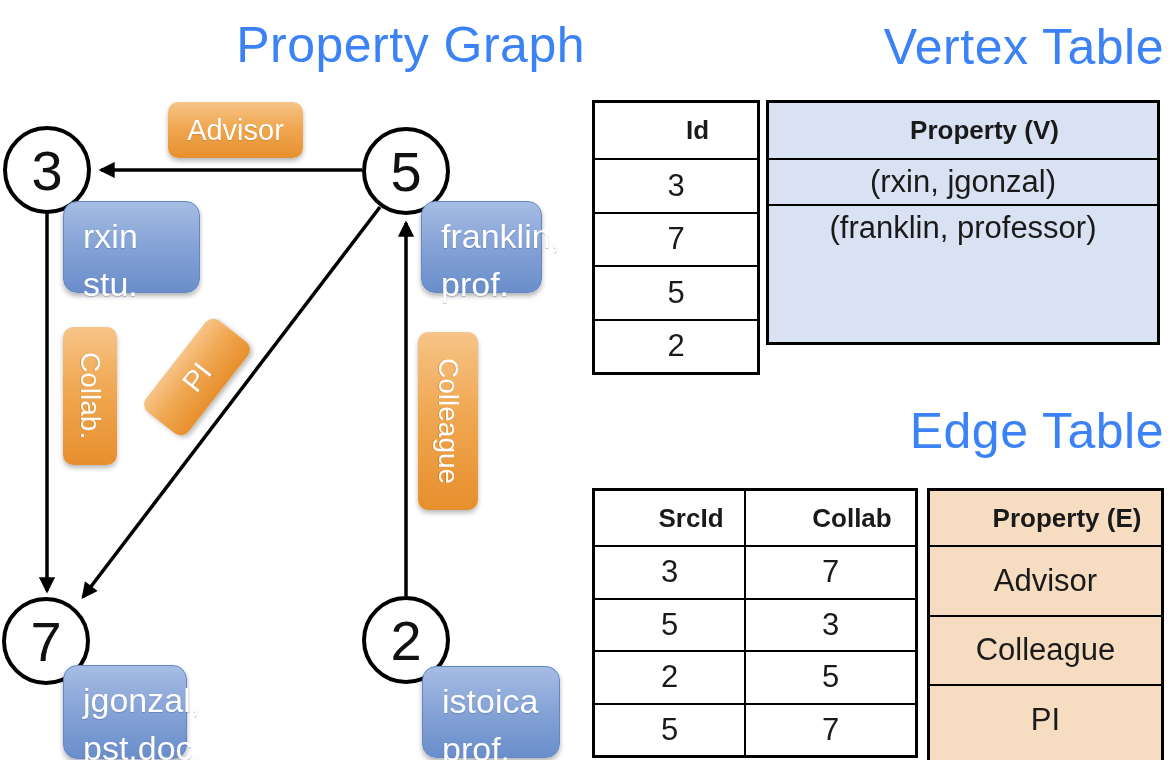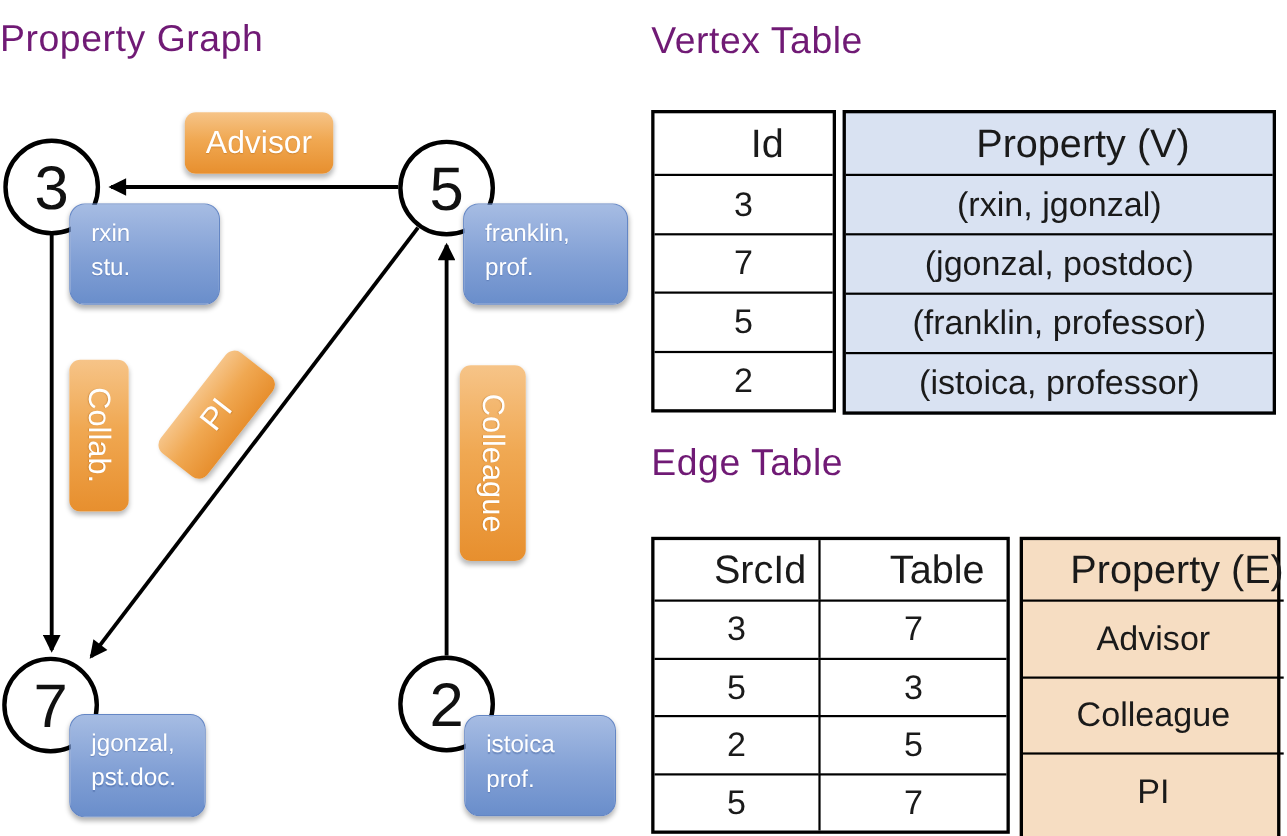--- a/index.html
+++ b/index.html
@@ -1,22 +1,22 @@
 <!DOCTYPE html>
 <html><head>
 <meta charset="utf-8">
 <style>
   html,body { margin:0; padding:0; background:#ffffff; }
   .canvas {
     position:relative; width:1170px; height:760px; background:#ffffff;
     font-family:"Liberation Sans", sans-serif; overflow:hidden; color:#1a1a1a;
   }
   .panel-title {
-    position:absolute; color:#701a75; font-size:34px; font-weight:400;
-    text-align:left; white-space:nowrap; letter-spacing:0.5px;
+    position:absolute; color:#3b82f6; font-size:50px; font-weight:400;
+    text-align:right; white-space:nowrap; letter-spacing:0.5px;
   }
   #graph-title  { left:0px;   top:16px;  width:585px; }
   #vertex-title { left:592px; top:18px;  width:572px; }
   #edge-title   { left:592px; top:402px; width:572px; }
 
   
   svg.graph-svg { position:absolute; left:0; top:0; }
   .node-num { font-size:56px; fill:#111; font-family:"Liberation Sans", sans-serif; }
 
   .olabel {
@@ -29,44 +29,45 @@
   .olabel .vtext { writing-mode:vertical-rl; }
   #advisor-label   { left:168px; top:102px; width:135px; height:56px; }
   #collab-label    { left:63px;  top:327px; width:54px;  height:138px; font-size:28px; }
   #colleague-label { left:418px; top:332px; width:60px;  height:178px; font-size:28px; }
   #pi-label        { left:139px; top:350px; width:116px; height:54px; transform:rotate(-52deg); }
 
   .blabel {
     position:absolute; border-radius:14px; color:#fff; box-sizing:border-box;
     background:linear-gradient(180deg,#A6BCE3 0%,#82A0D5 55%,#6A8ECB 100%);
     border:1px solid #6486C4; box-shadow:0 3px 5px rgba(0,0,0,0.3);
-    padding:10px 0 0 19px; font-size:22px; line-height:1.42;
+    padding:10px 0 0 19px; font-size:34px; line-height:1.42;
     text-shadow:0 1px 1px rgba(60,90,150,0.4);
+    margin-top:16px;
   }
   #rxin-label     { left:63px;  top:185px; width:137px; height:92px; }
-  #franklin-label { left:421px; top:185px; width:150px; height:92px; }
+  #franklin-label { left:421px; top:185px; width:121px; height:92px; }
   #jgonzal-label  { left:63px;  top:649px; width:124px; height:94px; }
   #istoica-label  { left:422px; top:650px; width:138px; height:92px; }
 
   
   .tbl {
     position:absolute; box-sizing:border-box; border:3px solid #000;
     display:grid; background:#fff;
   }
   .tbl .cell {
     display:flex; align-items:center; justify-content:center;
     font-size:31px; white-space:nowrap;
   }
-  .tbl .hdr { font-weight:normal; font-size:36px;padding-left:43px; }
+  .tbl .hdr { font-weight:bold; font-size:26px;padding-left:43px; }
   .tbl .rt  { border-top:2.5px solid #000; }
   .tbl .rl  { border-left:2.5px solid #000; }
 
   #vt-id   { left:592px; top:100px; width:168px; height:275px;
              grid-template-rows:55px repeat(4,1fr); }
-  #vt-prop { left:766px; top:100px; width:394px; height:277px;
+  #vt-prop { left:766px; top:100px; width:394px; height:245px;
              grid-template-rows:55px repeat(4,1fr); background:#D9E2F2; }
   #et-ids  { left:592px; top:488px; width:326px; height:270px;
              grid-template-columns:149px 1fr; grid-template-rows:54px repeat(4,1fr); }
   #et-prop { left:927px; top:488px; width:237px; height:338px;
              grid-template-rows:54px repeat(4,1fr); background:#F6DDC2; }
 </style>
 </head>
 <body>
 
 <div class="canvas">
@@ -132,30 +133,28 @@
     <div class="cell hdr">Id</div>
     <div class="cell rt">3</div>
     <div class="cell rt">7</div>
     <div class="cell rt">5</div>
     <div class="cell rt">2</div>
   </div>
 
   <div id="vt-prop" class="tbl">
     <div class="cell hdr">Property (V)</div>
     <div class="cell rt">(rxin, jgonzal)</div>
-    <div class="cell rt">(jgonzal, postdoc)</div>
     <div class="cell rt">(franklin, professor)</div>
-    <div class="cell rt">(istoica, professor)</div>
   </div>
 
   <div id="edge-title" class="panel-title">Edge Table</div>
 
   <div id="et-ids" class="tbl">
     <div class="cell hdr">SrcId</div>
-    <div class="cell hdr rl">Table</div>
+    <div class="cell hdr rl">Collab</div>
     <div class="cell rt">3</div>
     <div class="cell rt rl">7</div>
     <div class="cell rt">5</div>
     <div class="cell rt rl">3</div>
     <div class="cell rt">2</div>
     <div class="cell rt rl">5</div>
     <div class="cell rt">5</div>
     <div class="cell rt rl">7</div>
   </div>
 

